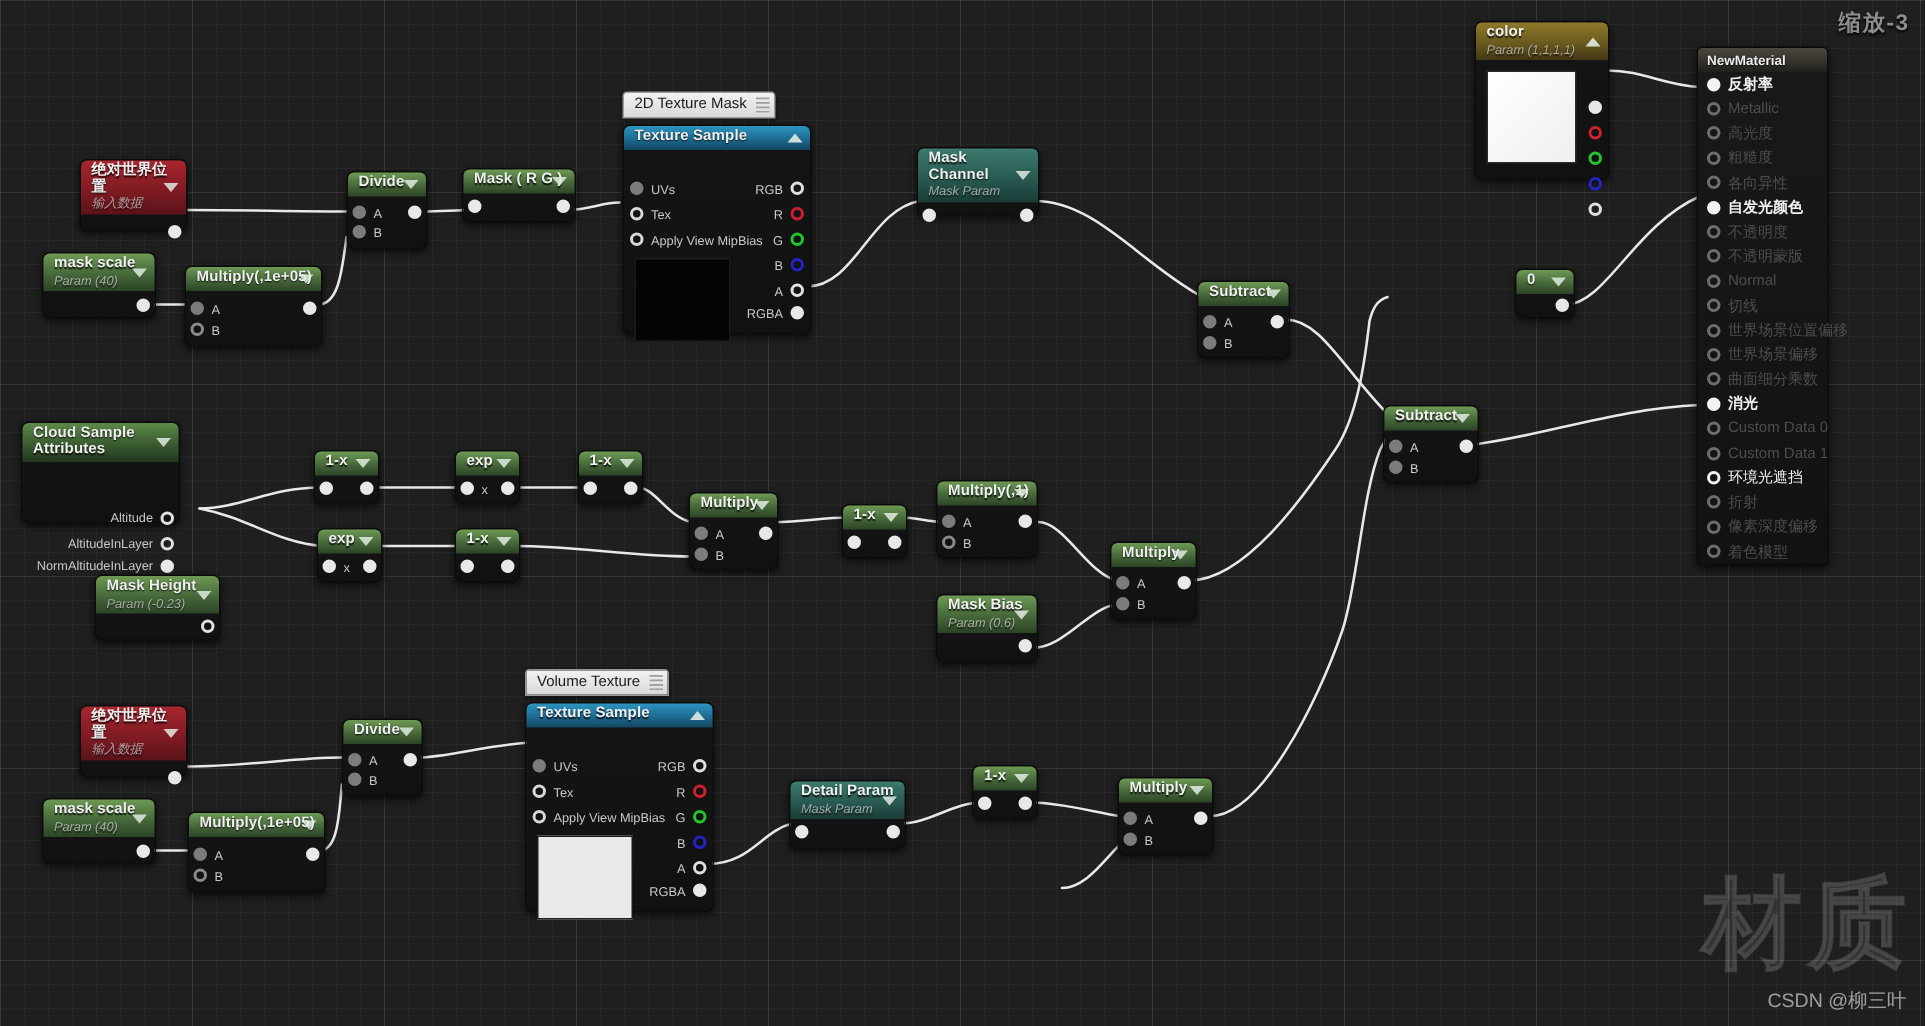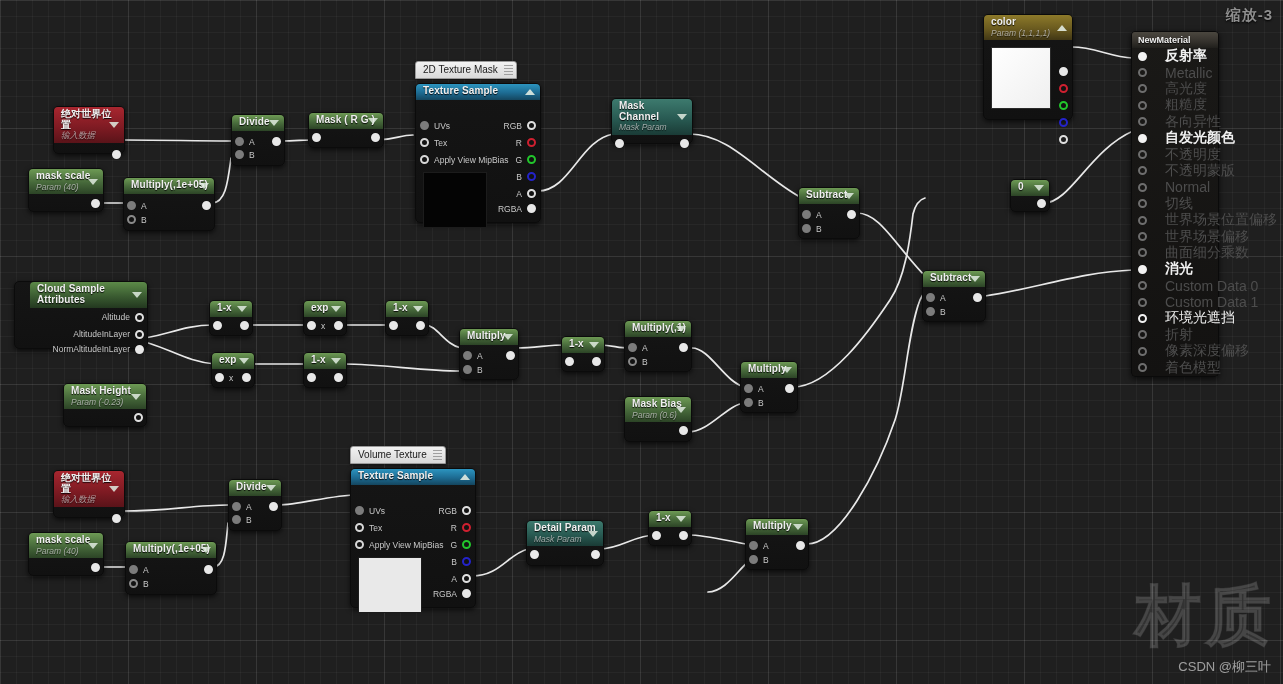--- a/index.html
+++ b/index.html
@@ -97,21 +97,21 @@
   }
   .matnode .mhead{
     background:linear-gradient(to bottom,#4b473f 0%,#34312c 60%,#201f1c 100%);
     padding:3px 6px; font-size:9px; font-weight:bold; color:#efefef;
     border-radius:3px 3px 0 0; text-shadow:0 1px 1px #000;
   }
   .mrow{ display:flex; align-items:center; height:16.4px; padding-left:6px; }
   .mrow .mdot{ width:9px;height:9px;border-radius:50%;border:2px solid #6e6e6e;flex:none; }
   .mrow.on .mdot{ background:#f2f2f2; border-color:#f2f2f2; }
   .mrow.ring .mdot{ background:transparent; border-color:#f2f2f2; border-width:2.5px; }
-  .mrow .mlbl{ margin-left:18px; font-size:14px; color:#4d4d4d; white-space:nowrap; }
+  .mrow .mlbl{ margin-left:5px; font-size:10px; color:#4d4d4d; white-space:nowrap; }
   .mrow.on .mlbl{ color:#f0f0f0; font-weight:bold; }
   .mrow.ring .mlbl{ color:#f0f0f0; font-weight:normal; }
 
   #zoomlbl{
     position:absolute; right:10px; top:6px;
     font-size:15px; color:#8e8e8e; font-weight:bold;
     text-shadow:0 1px 2px #000; letter-spacing:1px;
   }
   #wm-big{
     position:absolute; right:8px; bottom:36px;
@@ -318,26 +318,26 @@
     <div class="body" style="height:14px;">
       <div class="pin left" style="left:3px; top:4px;">
           <span class="dot filled"></span>
         </div>
       <div class="pin right" style="right:3px; top:4px;">
           <span class="dot filled"></span>
         </div>
     </div>
   </div>
 
-  <div class="node" style="left:14px; top:281px; width:134px; height:68px;padding-left:15px;">
+  <div class="node" style="left:14px; top:281px; width:106px; height:68px;">
     <div class="nhead h-green-d">
       <div class="ttl">Cloud Sample Attributes</div>
       <div class="caret"></div>
     </div>
-    <div class="body" style="height:52px;">
+    <div class="body" style="height:52px;margin-top:28px;">
       <div class="pin right" style="right:3px; top:4px;">
           <span class="dot wo"></span>
           <span class="lbl">Altitude</span>
         </div>
       <div class="pin right" style="right:3px; top:21px;">
           <span class="dot wo"></span>
           <span class="lbl">AltitudeInLayer</span>
         </div>
       <div class="pin right" style="right:3px; top:36px;">
           <span class="dot w"></span>

